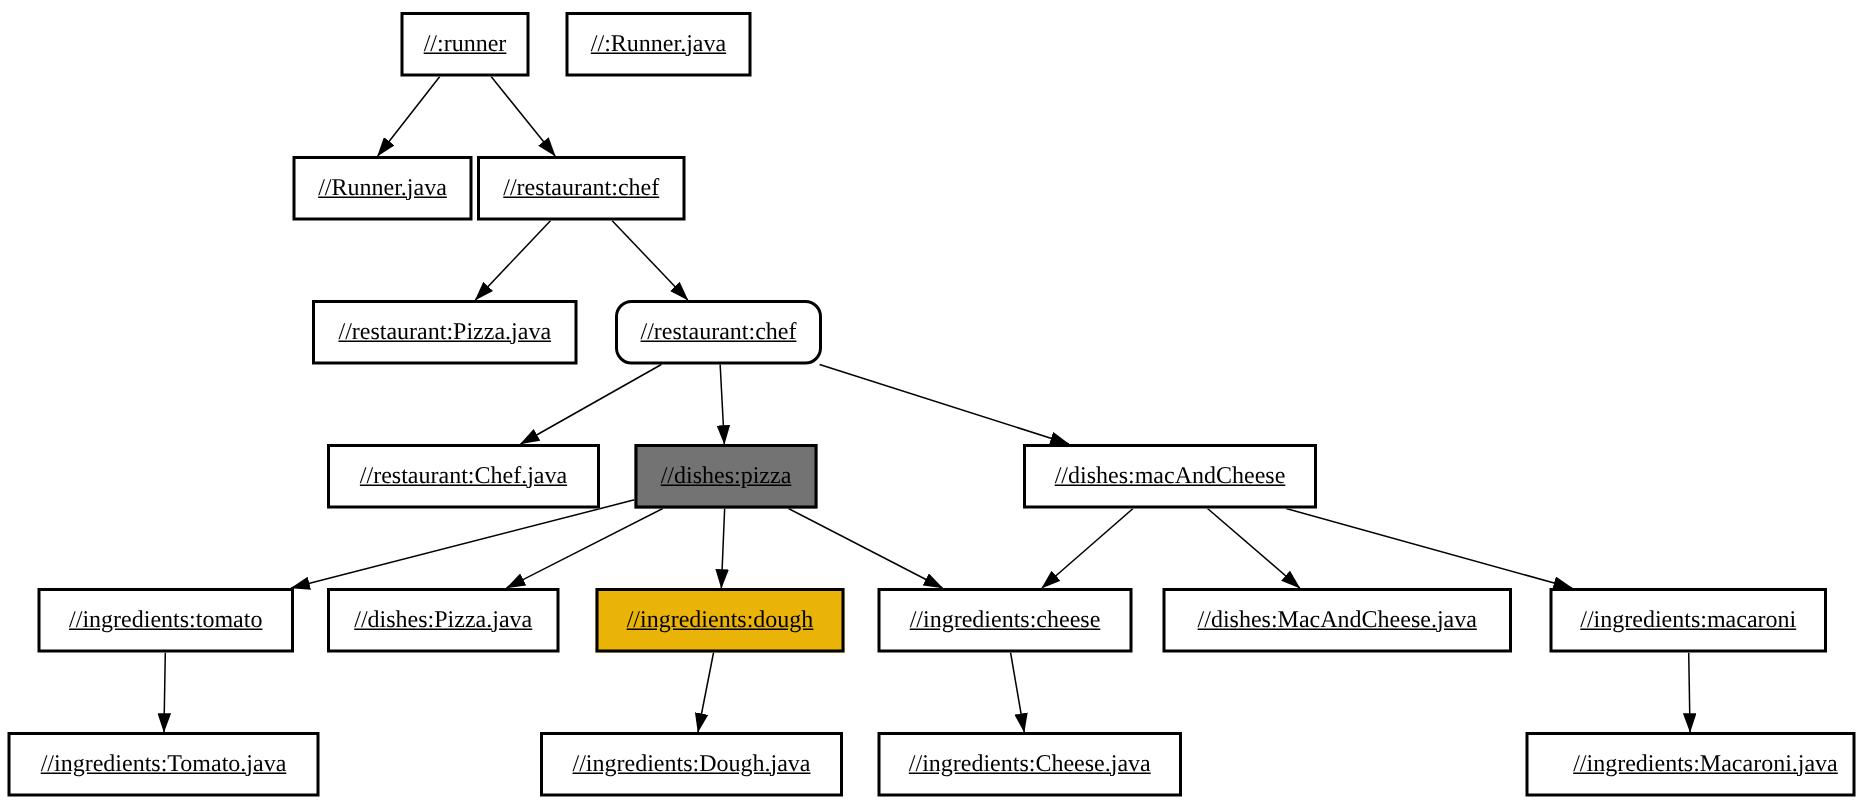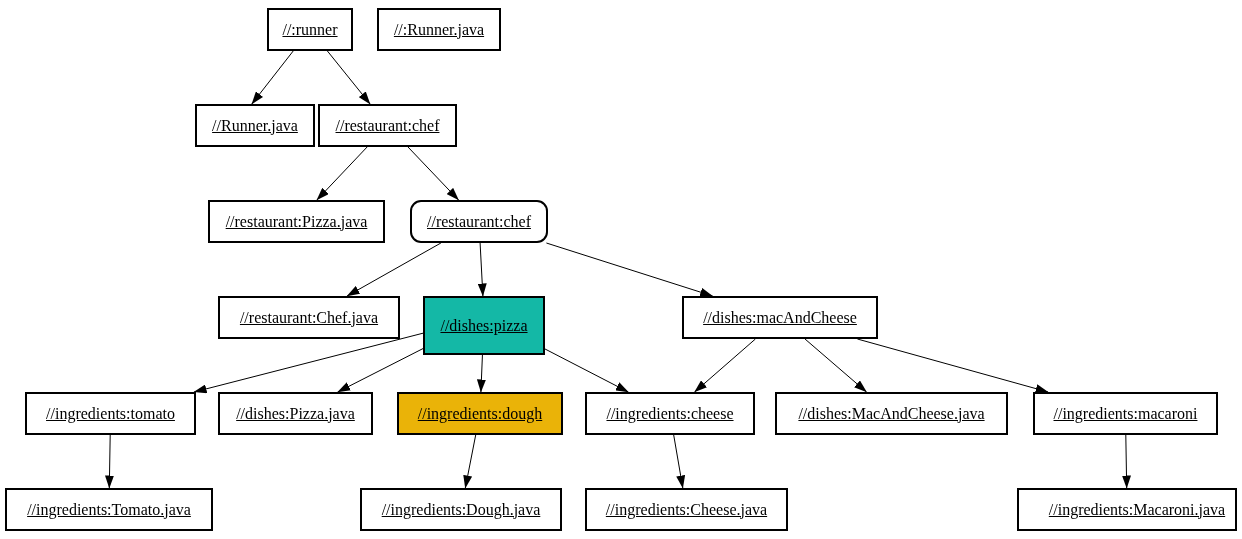--- a/index.html
+++ b/index.html
@@ -89,21 +89,21 @@
       </div>
       <div class="node" style="left: 208px; top: 200px; width: 177px; height: 43px; background: rgb(255, 255, 255); border-color: rgb(0, 0, 0);">
         <span style="font-size: 16px; color: rgb(0, 0, 0);">//restaurant:Pizza.java</span>
       </div>
       <div class="node" style="left: 410px; top: 200px; width: 138px; height: 43px; background: rgb(255, 255, 255); border-color: rgb(0, 0, 0); border-radius: 11px;">
         <span style="font-size: 16px; color: rgb(0, 0, 0);">//restaurant:chef</span>
       </div>
       <div class="node" style="left: 218px; top: 296px; width: 182px; height: 43px; background: rgb(255, 255, 255); border-color: rgb(0, 0, 0);">
         <span style="font-size: 16px; color: rgb(0, 0, 0);">//restaurant:Chef.java</span>
       </div>
-      <div class="node" style="left: 423px; top: 296px; width: 122px; height: 59px; background: #14b8a6; border-color: rgb(0, 0, 0);">
+      <div class="node" style="left: 423px; top: 296px; width: 122px; height: 43px; background: #737373; border-color: rgb(0, 0, 0);">
         <span style="font-size: 16px; color: rgb(0, 0, 0);">//dishes:pizza</span>
       </div>
       <div class="node" style="left: 682px; top: 296px; width: 196px; height: 43px; background: rgb(255, 255, 255); border-color: rgb(0, 0, 0);">
         <span style="font-size: 16px; color: rgb(0, 0, 0);">//dishes:macAndCheese</span>
       </div>
       <div class="node" style="left: 25px; top: 392px; width: 171px; height: 43px; background: rgb(255, 255, 255); border-color: rgb(0, 0, 0);">
         <span style="font-size: 16px; color: rgb(0, 0, 0);">//ingredients:tomato</span>
       </div>
       <div class="node" style="left: 218px; top: 392px; width: 155px; height: 43px; background: rgb(255, 255, 255); border-color: rgb(0, 0, 0);">
         <span style="font-size: 16px; color: rgb(0, 0, 0);">//dishes:Pizza.java</span>

